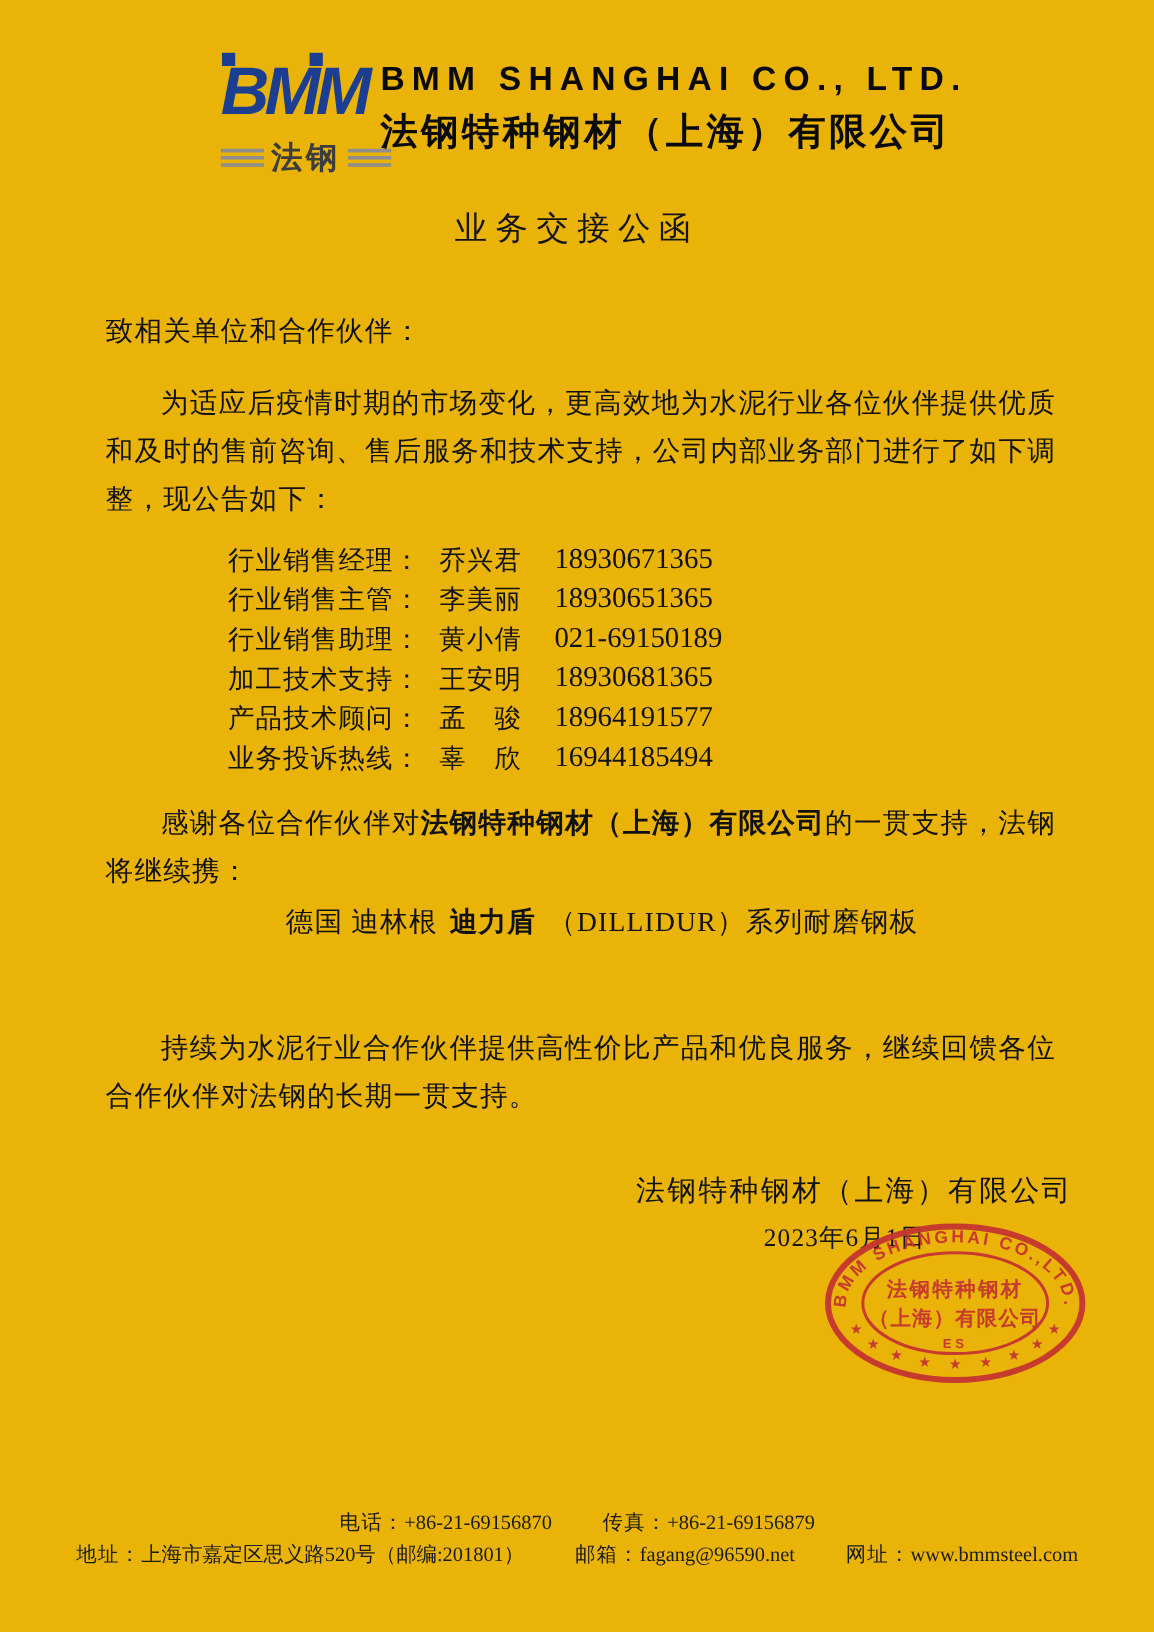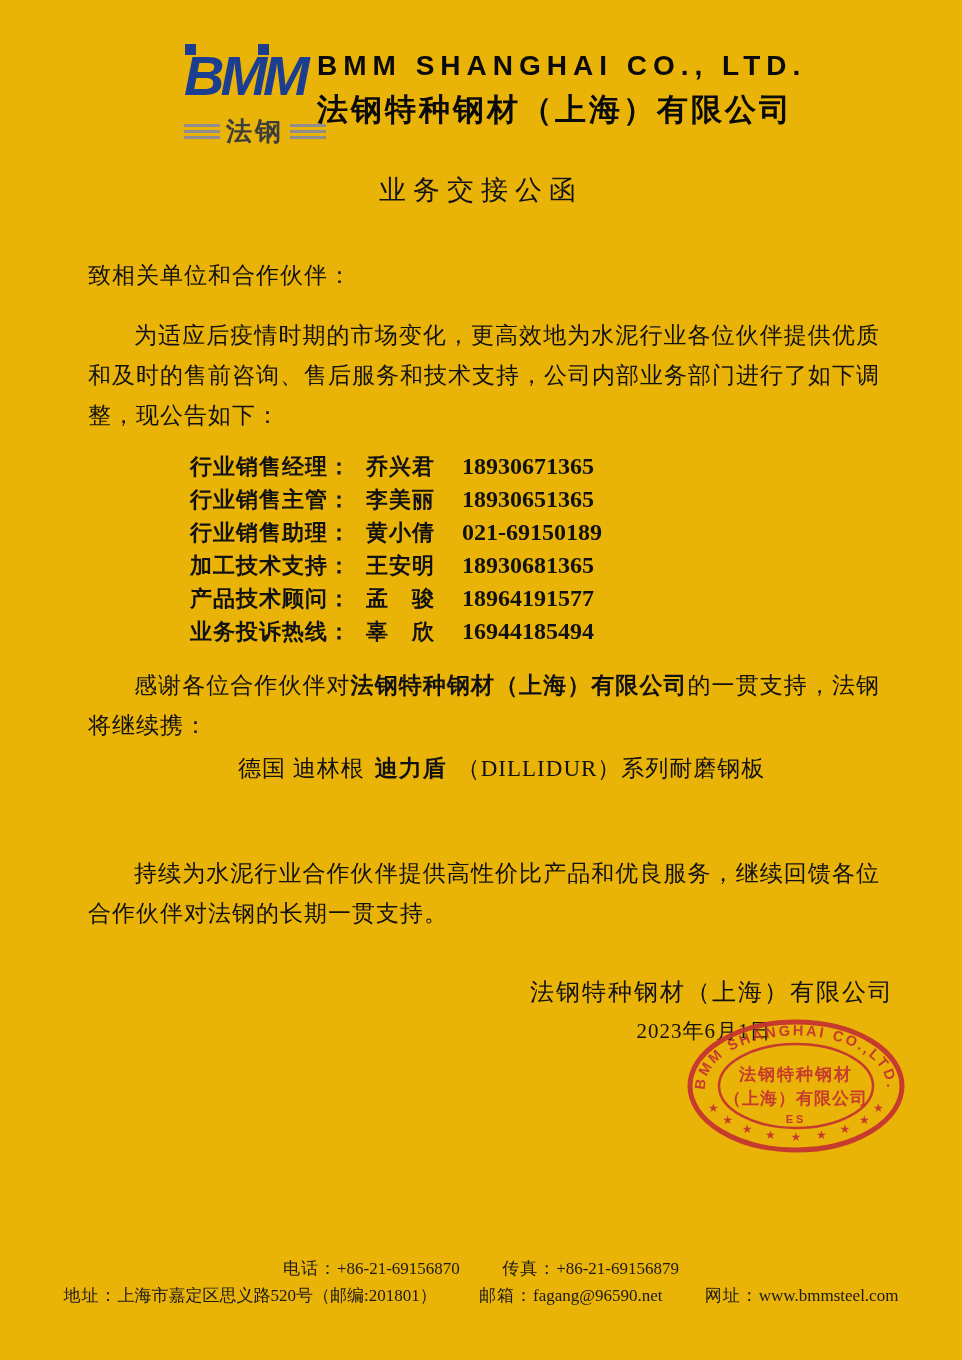--- a/index.html
+++ b/index.html
@@ -51,21 +51,21 @@
   .para{
     position:absolute;left:88px;width:792px;
     font-size:23px;line-height:40px;letter-spacing:1px;
     text-align:justify;text-indent:2em;
   }
   .para1{top:316px;}
   .para2{top:666px;}
   .para3{top:854px;}
   .para b{font-weight:bold;}
   
-  .contacts{position:absolute;left:190px;top:450px;font-weight:bold;}
+  .contacts{position:absolute;left:190px;top:450px;}
   .contact-row{display:flex;height:33px;align-items:center;font-size:22px;}
   .contact-role{width:176px;letter-spacing:1px;}
   .contact-name{width:96px;letter-spacing:1px;}
   .contact-phone{font-family:"Liberation Serif","DejaVu Serif",serif;font-size:24px;}
   
   .products{position:absolute;left:238px;top:753px;}
   .product-row{height:39px;font-size:23px;letter-spacing:1px;white-space:nowrap;}
   .product-row .p-bold{font-weight:bold;margin:0 10px;}
   
   .signature{position:absolute;left:530px;top:976px;width:348px;text-align:center;}

